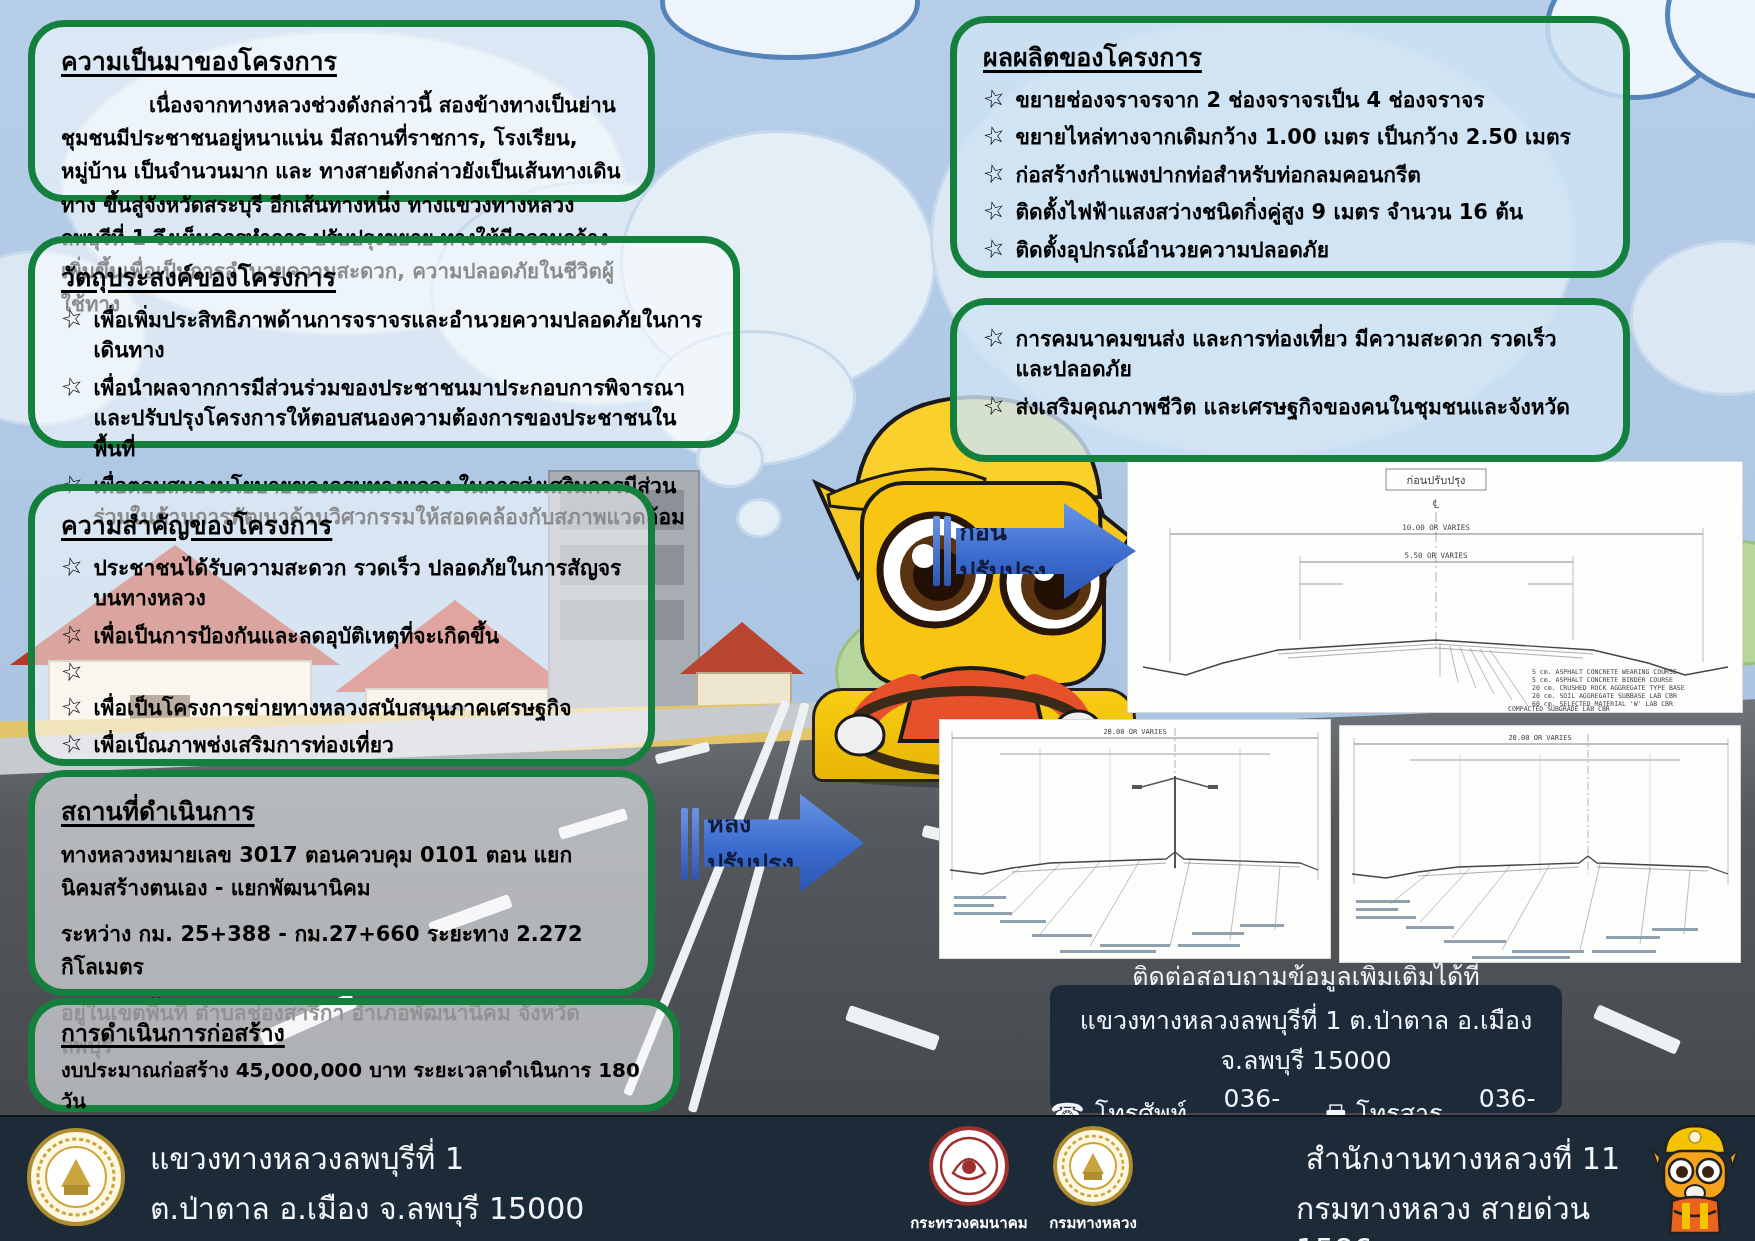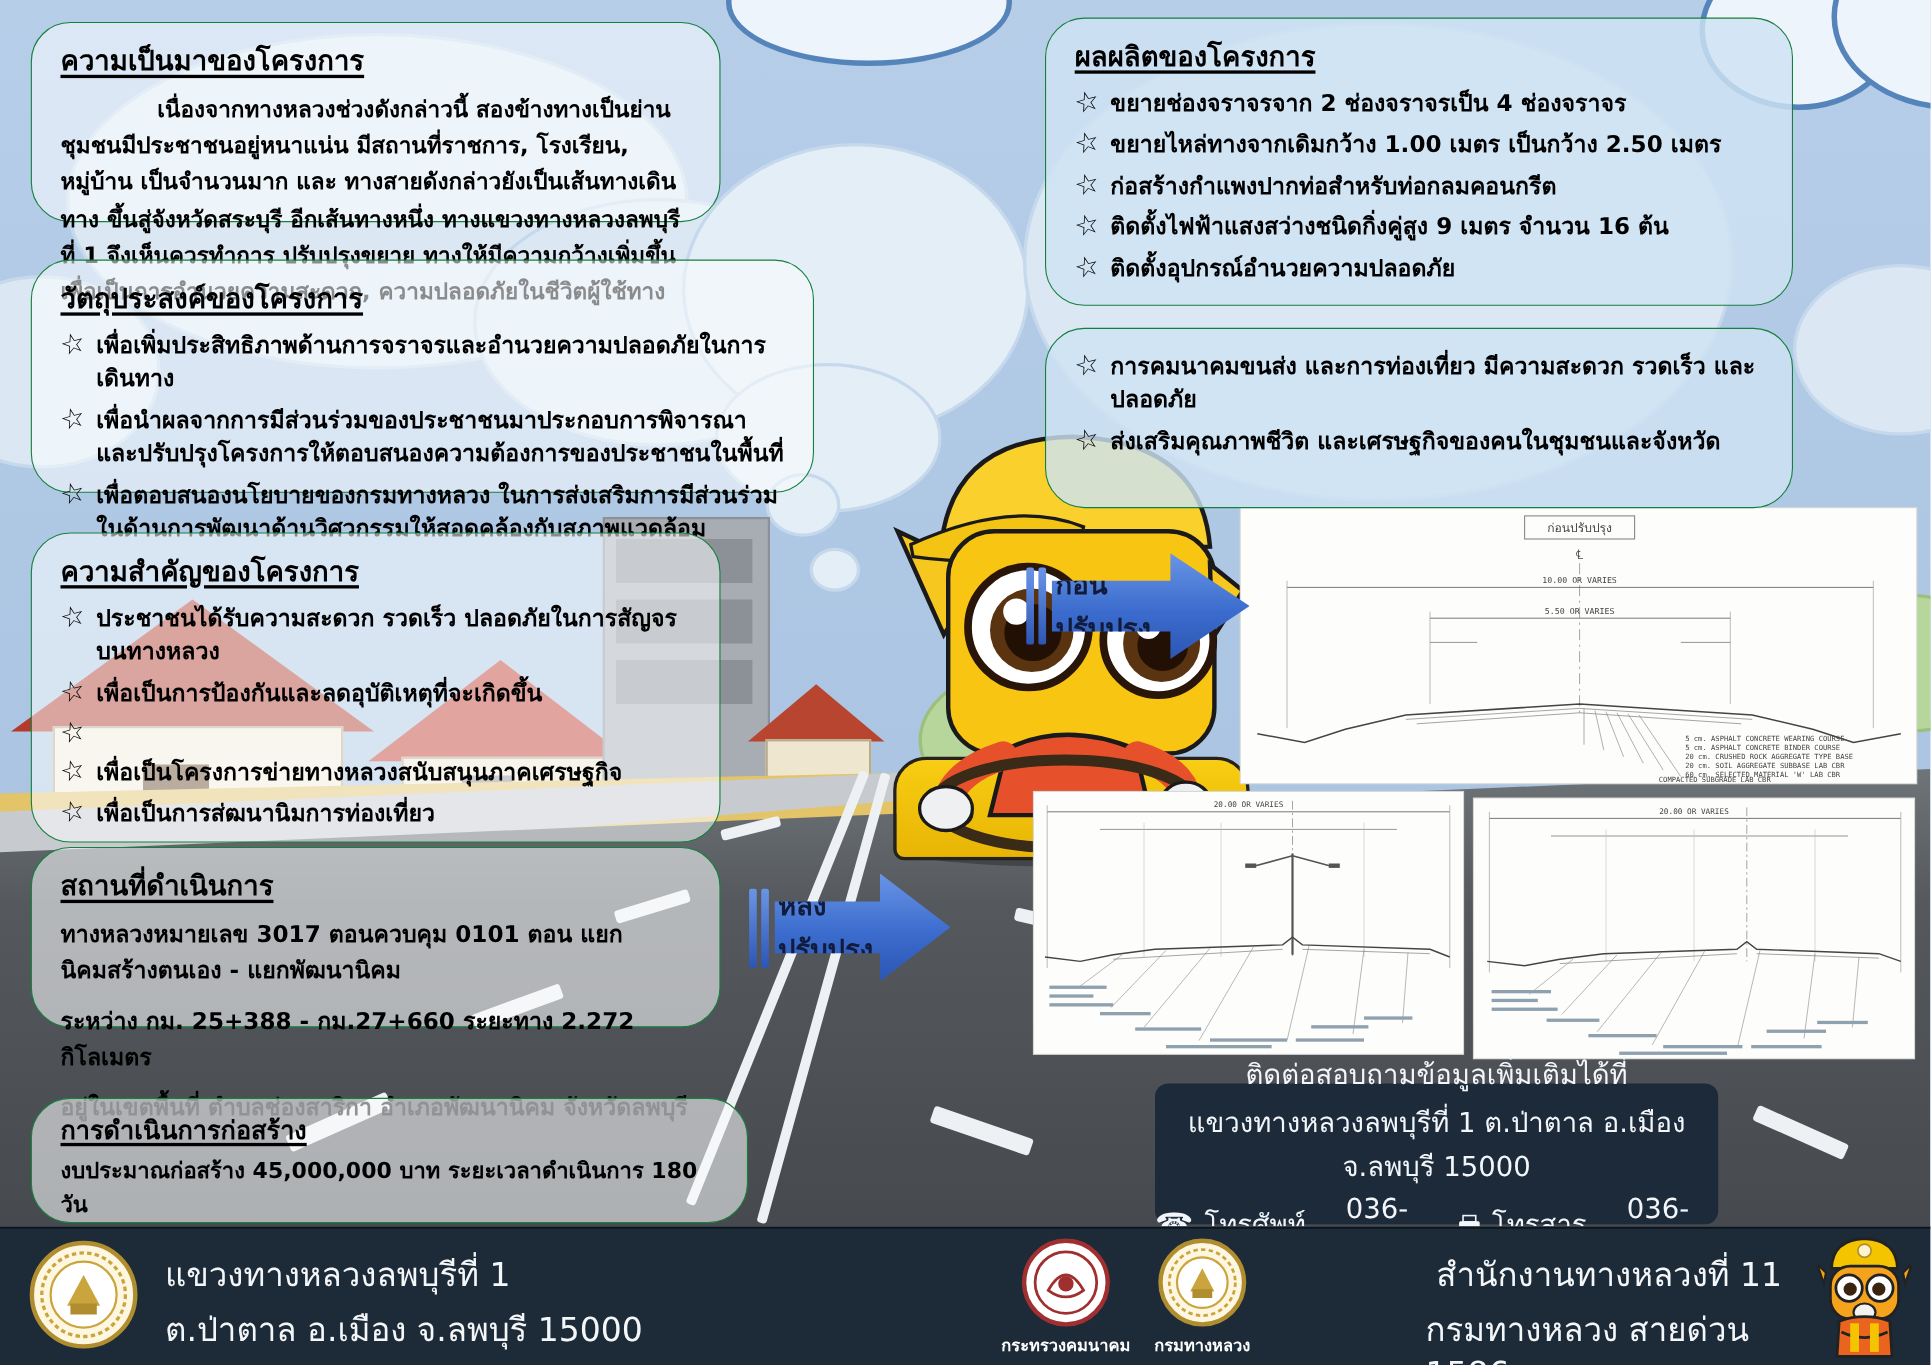--- a/index.html
+++ b/index.html
@@ -19,21 +19,21 @@
   .trunk{position:absolute;background:#8a6a48;border-radius:3px;}
   .sand{position:absolute;left:0;top:698px;width:1010px;height:78px;background:#e4c468;
         clip-path:polygon(0 30%,100% 0,100% 50%,0 100%);z-index:3;}
   .sidewalk{position:absolute;left:0;top:700px;width:880px;height:95px;background:#c7cbcf;
         clip-path:polygon(0 40%,100% 0,100% 24%,0 100%);z-index:3;}
   .road{position:absolute;left:0;top:695px;width:1755px;height:420px;z-index:3;
         background:linear-gradient(180deg,#70757a 0%,#55595d 30%,#46494d 100%);
         clip-path:polygon(0 19%,100% 1%,100% 100%,0 100%);}
   .mark{position:absolute;background:#eef1f3;border-radius:3px;z-index:4;}
   
-  .box{position:absolute;border:1px solid #15803d;border-radius:36px;box-sizing:border-box;
+  .box{position:absolute;border:7px solid #15803d;border-radius:36px;box-sizing:border-box;
        padding:12px 26px;z-index:7;color:#000;}
   .box-left{background:rgba(252,253,255,0.55);}
   .box-road{background:rgba(250,251,253,0.58);}
   .box-right{background:rgba(206,227,243,0.82);}
   .title{font-size:25px;font-weight:700;text-decoration:underline;text-decoration-thickness:2.5px;
          text-underline-offset:4px;margin:2px 0 8px 0;}
   .body-text{font-size:20.5px;font-weight:700;line-height:1.62;}
   .indent{text-indent:88px;}
   .bullet{display:flex;align-items:flex-start;gap:10px;font-size:21px;font-weight:700;
           line-height:1.45;margin:7px 0;}
@@ -293,25 +293,25 @@
     </div>
   <div class="bullet">
       <span class="star">☆</span>
     </div>
   <div class="bullet">
       <span class="star">☆</span>
       <span>เพื่อเป็นโครงการข่ายทางหลวงสนับสนุนภาคเศรษฐกิจ</span>
     </div>
   <div class="bullet">
       <span class="star">☆</span>
-      <span>เพื่อเป็นการส่ฒนานิมการท่องเที่ยว</span>
-    </div>
-</div>
-
-<div class="box box-road" style="left:28px;top:770px;width:627px;height:164px;">
+      <span>เพื่อเป็ณภาพช่งเสริมการท่องเที่ยว</span>
+    </div>
+</div>
+
+<div class="box box-road" style="left:28px;top:770px;width:627px;height:226px;">
   <div class="title">สถานที่ดำเนินการ</div>
   <div class="lines">
     <p>ทางหลวงหมายเลข 3017 ตอนควบคุม 0101 ตอน แยกนิคมสร้างตนเอง - แยกพัฒนานิคม</p>
     <p>ระหว่าง กม. 25+388 - กม.27+660 ระยะทาง 2.272 กิโลเมตร</p>
     <p>อยู่ในเขตพื้นที่ ตำบลช่องสาริกา อำเภอพัฒนานิคม จังหวัดลพบุรี</p>
   </div>
 </div>
 
 <div class="box box-road" style="left:28px;top:998px;width:652px;height:114px;padding-top:8px;">
   <div class="title" style="font-size:23px;margin-bottom:4px;">การดำเนินการก่อสร้าง</div>

